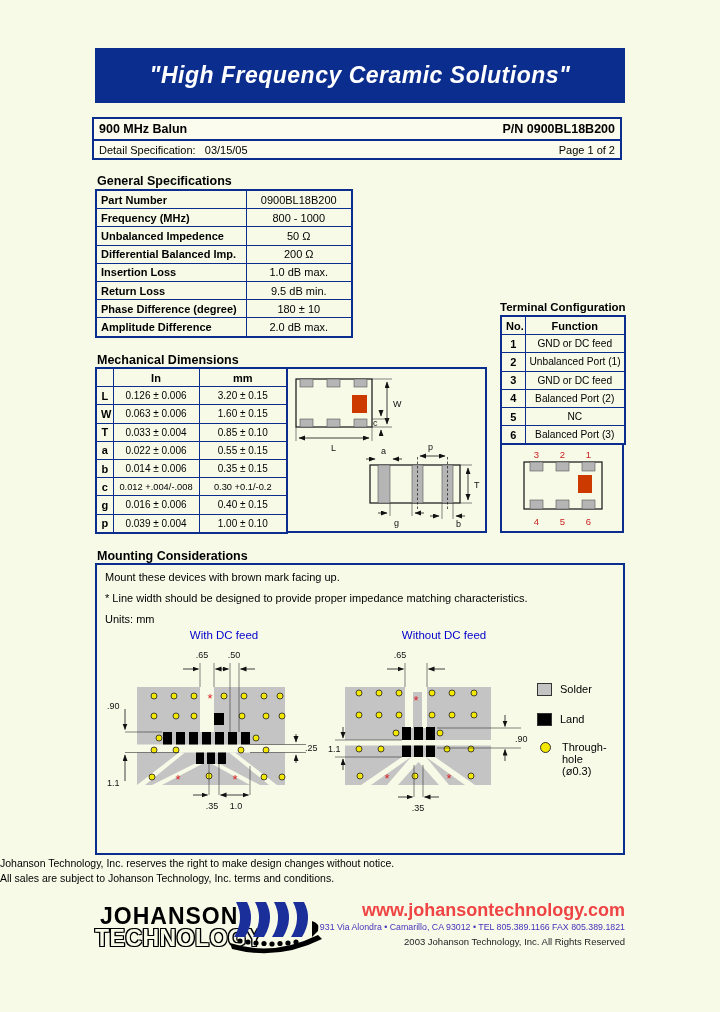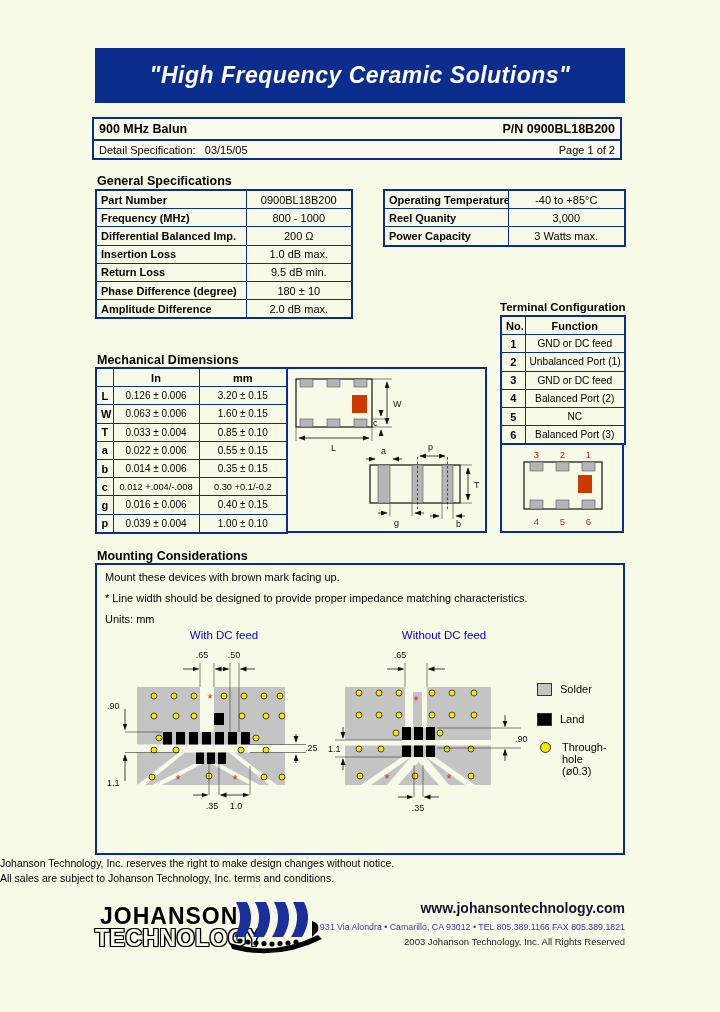--- a/index.html
+++ b/index.html
@@ -28,22 +28,22 @@
   .legend-item{position:absolute;display:flex;align-items:flex-start;gap:8px;font-size:11px;}
   .sw{width:15px;height:13px;border:1px solid #333;box-sizing:border-box;flex:0 0 auto;}
   .sw.solder{background:#c4c4c4;}
   .sw.land{background:#000;}
   .hole{width:9px;height:9px;border-radius:50%;background:#f5e800;border:1.5px solid #333;
         margin:1px 3px;flex:0 0 auto;}
   .footer-line{left:0;width:720px;text-align:left;font-size:10.5px;}
   .logo1{left:100px;top:903px;font-size:23px;font-weight:bold;letter-spacing:1px;}
   .logo2{left:95px;top:925px;font-size:23px;font-weight:bold;letter-spacing:.5px;color:#f8fae8;
          text-shadow:-1.2px -1.2px 0 #000,1.2px -1.2px 0 #000,-1.2px 1.2px 0 #000,1.2px 1.2px 0 #000;}
-  .website{left:330px;top:900px;width:295px;text-align:right;font-size:14px;font-weight:bold;
-           color:#0f172a;text-decoration:none;display:block;}
+  .website{left:330px;top:900px;width:295px;text-align:right;font-size:18px;font-weight:bold;
+           color:#ef4444;text-decoration:none;display:block;}
   .address{left:288px;top:922px;width:337px;text-align:right;font-size:8.8px;color:#4433bb;}
   .copyright{left:300px;top:936px;width:325px;text-align:right;font-size:9.5px;color:#222;}
   svg text{font-family:"Liberation Sans",sans-serif;fill:#111;font-size:9px;}
   .oln{fill:none;stroke:#111;stroke-width:1.2;}
   .pad{fill:#b5b5b5;stroke:#555;stroke-width:.6;}
   .dim{stroke:#111;stroke-width:.8;fill:none;}
   .ext{stroke:#333;stroke-width:.6;fill:none;}
   .dash{stroke:#111;stroke-width:.7;fill:none;stroke-dasharray:2.5,2;}
   .gy{fill:#c4c4c4;}
   .wh{fill:#f8fae8;}
@@ -83,20 +83,24 @@
     <tbody>
         <tr>
           <td class="lbl">Part Number</td>
           <td class="val">0900BL18B200</td>
         </tr>
     <tr>
           <td class="lbl">Frequency (MHz)</td>
           <td class="val">800 - 1000</td>
         </tr>
     <tr>
+          <td class="lbl">Unbalanced Impedence</td>
+          <td class="val">50 Ω</td>
+        </tr>
+    <tr>
           <td class="lbl">Differential Balanced Imp.</td>
           <td class="val">200 Ω</td>
         </tr>
     <tr>
           <td class="lbl">Insertion Loss</td>
           <td class="val">1.0 dB max.</td>
         </tr>
     <tr>
           <td class="lbl">Return Loss</td>
           <td class="val">9.5 dB min.</td>
@@ -105,40 +109,20 @@
           <td class="lbl">Phase Difference (degree)</td>
           <td class="val">180 ± 10</td>
         </tr>
     <tr>
           <td class="lbl">Amplitude Difference</td>
           <td class="val">2.0 dB max.</td>
         </tr>
   </tbody>
     </table>
 
-  <table class="abs spec" style="left:383px;top:189px;width:241px">
-    <colgroup>
-        <col style="width:124px">
-        <col style="width:117px">
-      </colgroup>
-    <tbody>
-        <tr>
-          <td class="lbl">Operating Temperature</td>
-          <td class="val">-40 to +85°C</td>
-        </tr>
-    <tr>
-          <td class="lbl">Reel Quanity</td>
-          <td class="val">3,000</td>
-        </tr>
-    <tr>
-          <td class="lbl">Power Capacity</td>
-          <td class="val">3 Watts max.</td>
-        </tr>
-  </tbody>
-    </table>
 
   <div class="abs heading" style="left:500px;top:301px;width:124px;text-align:center;font-size:11.5px">Terminal Configuration</div>
 
   <table class="abs spec" style="left:500px;top:315px;width:124px">
     <colgroup>
         <col style="width:24px">
         <col style="width:100px">
       </colgroup>
     <tbody>
         <tr>

